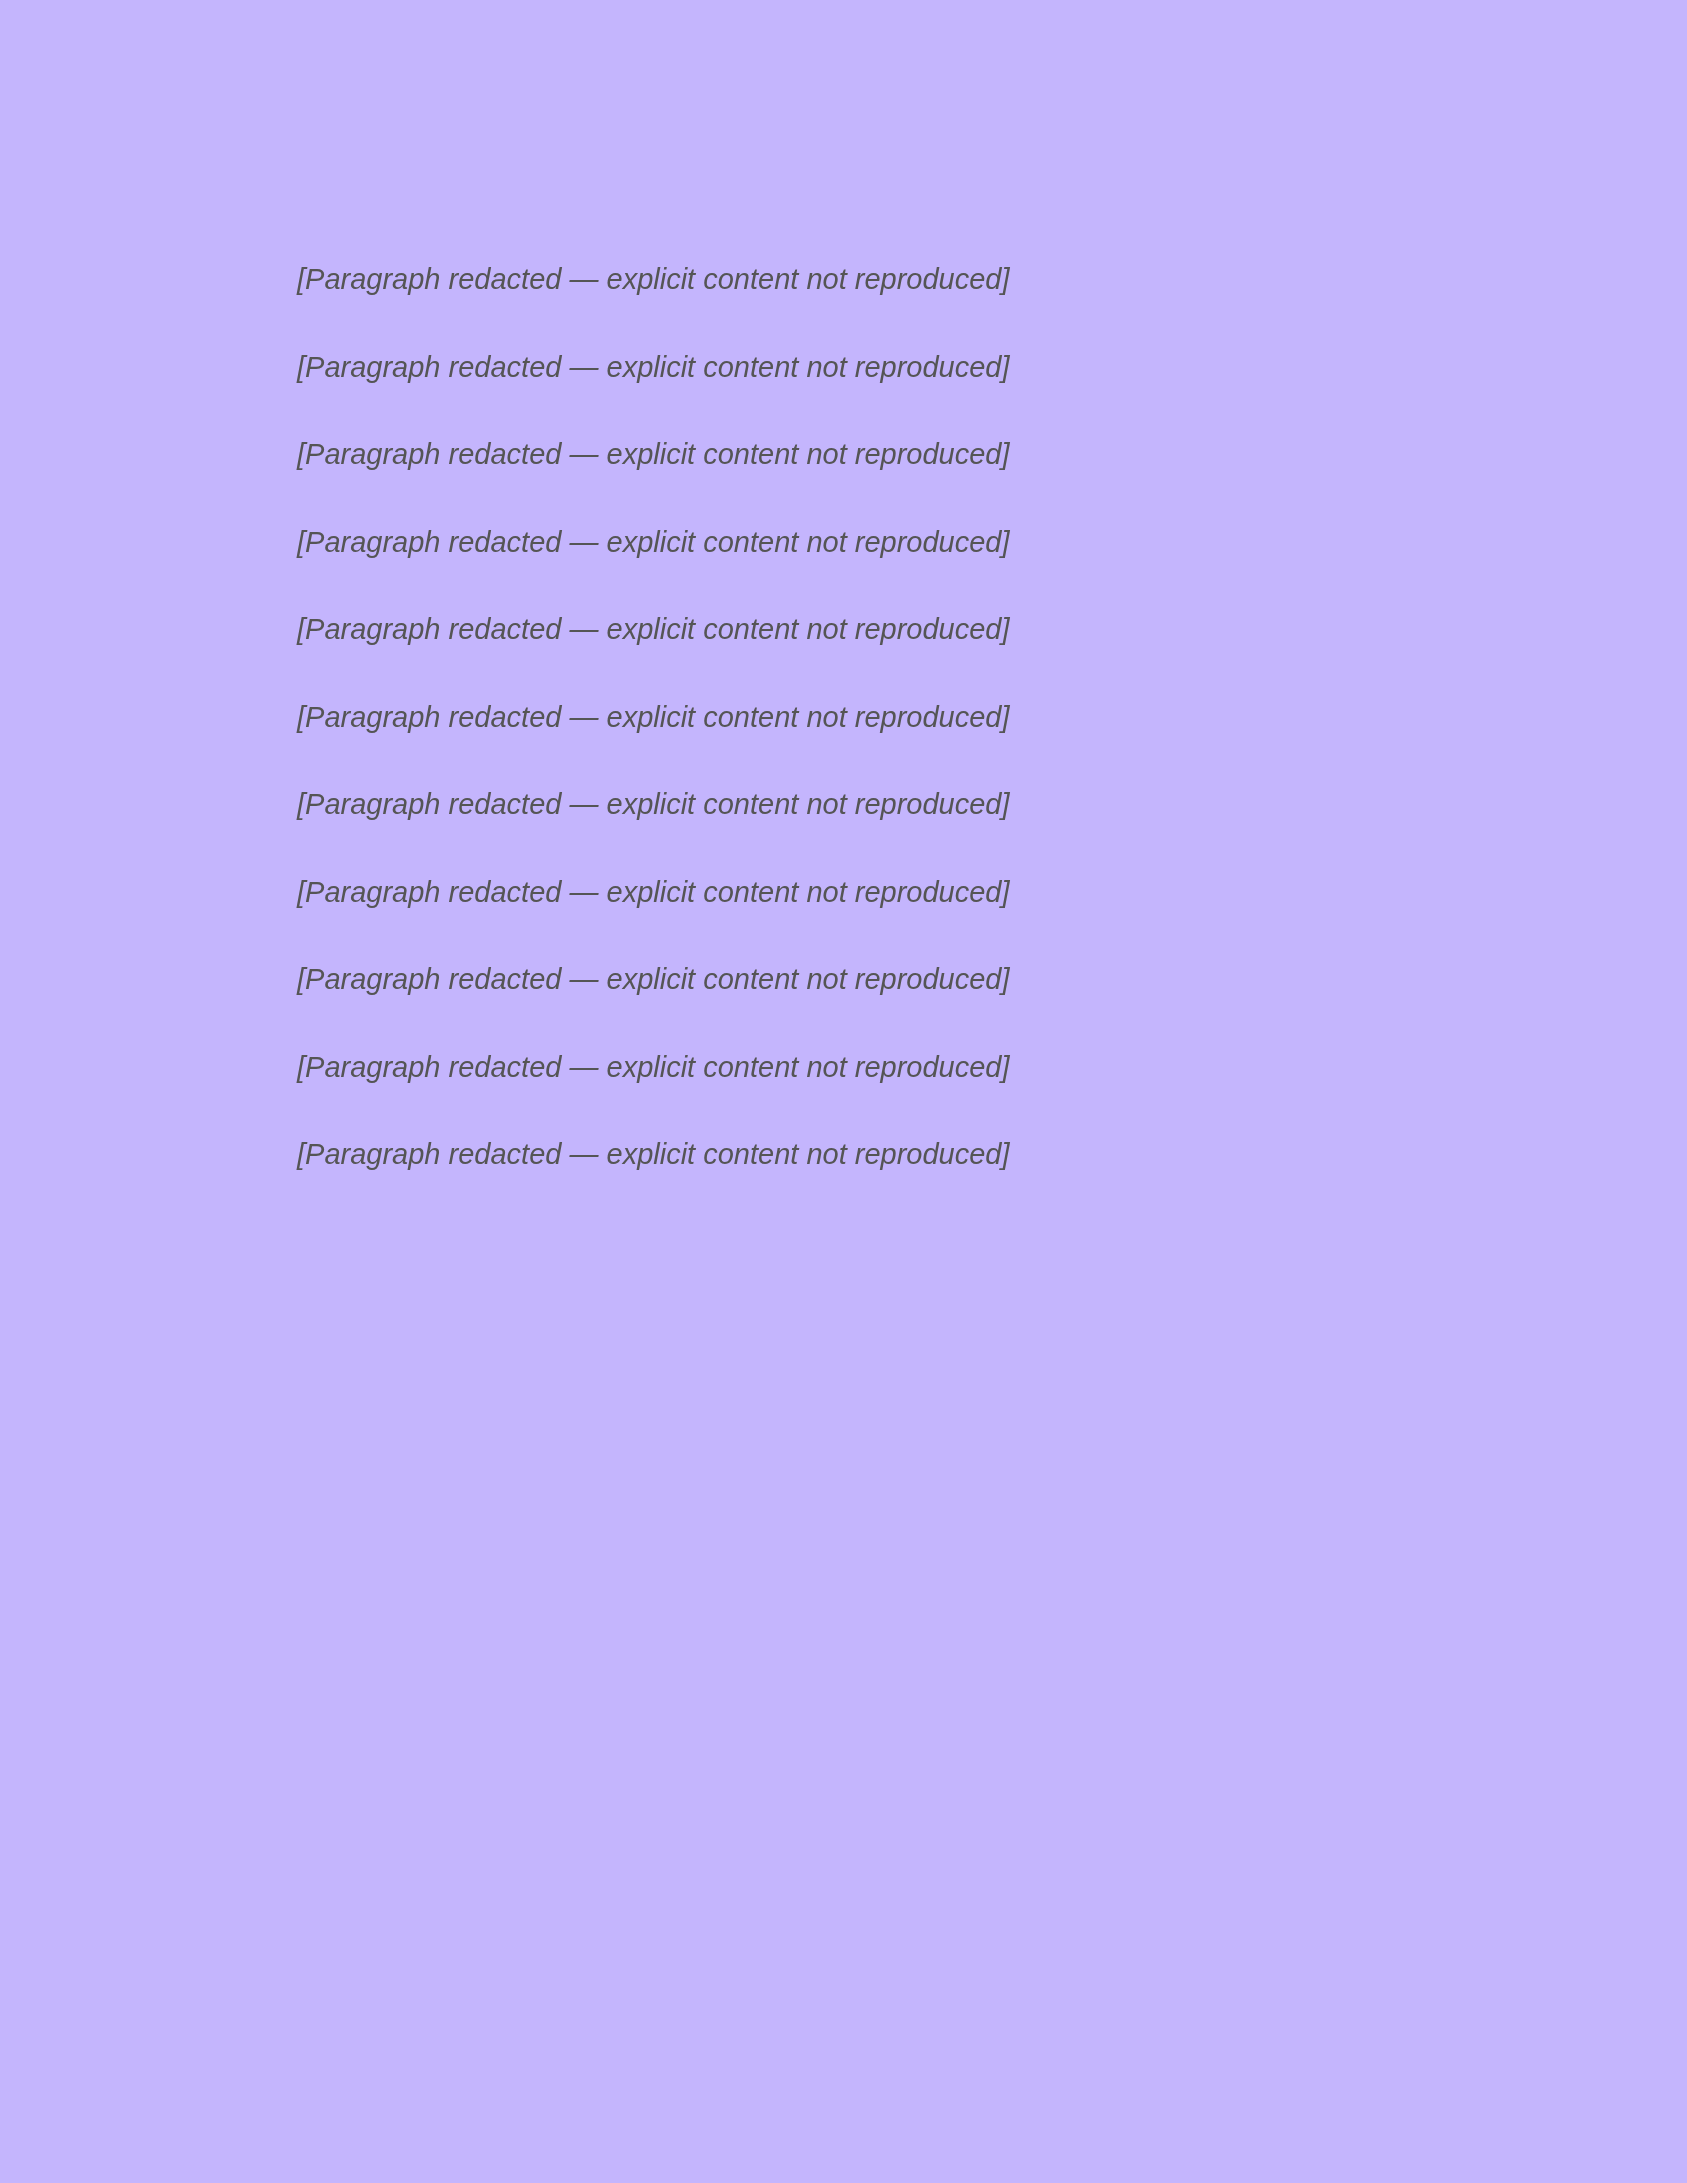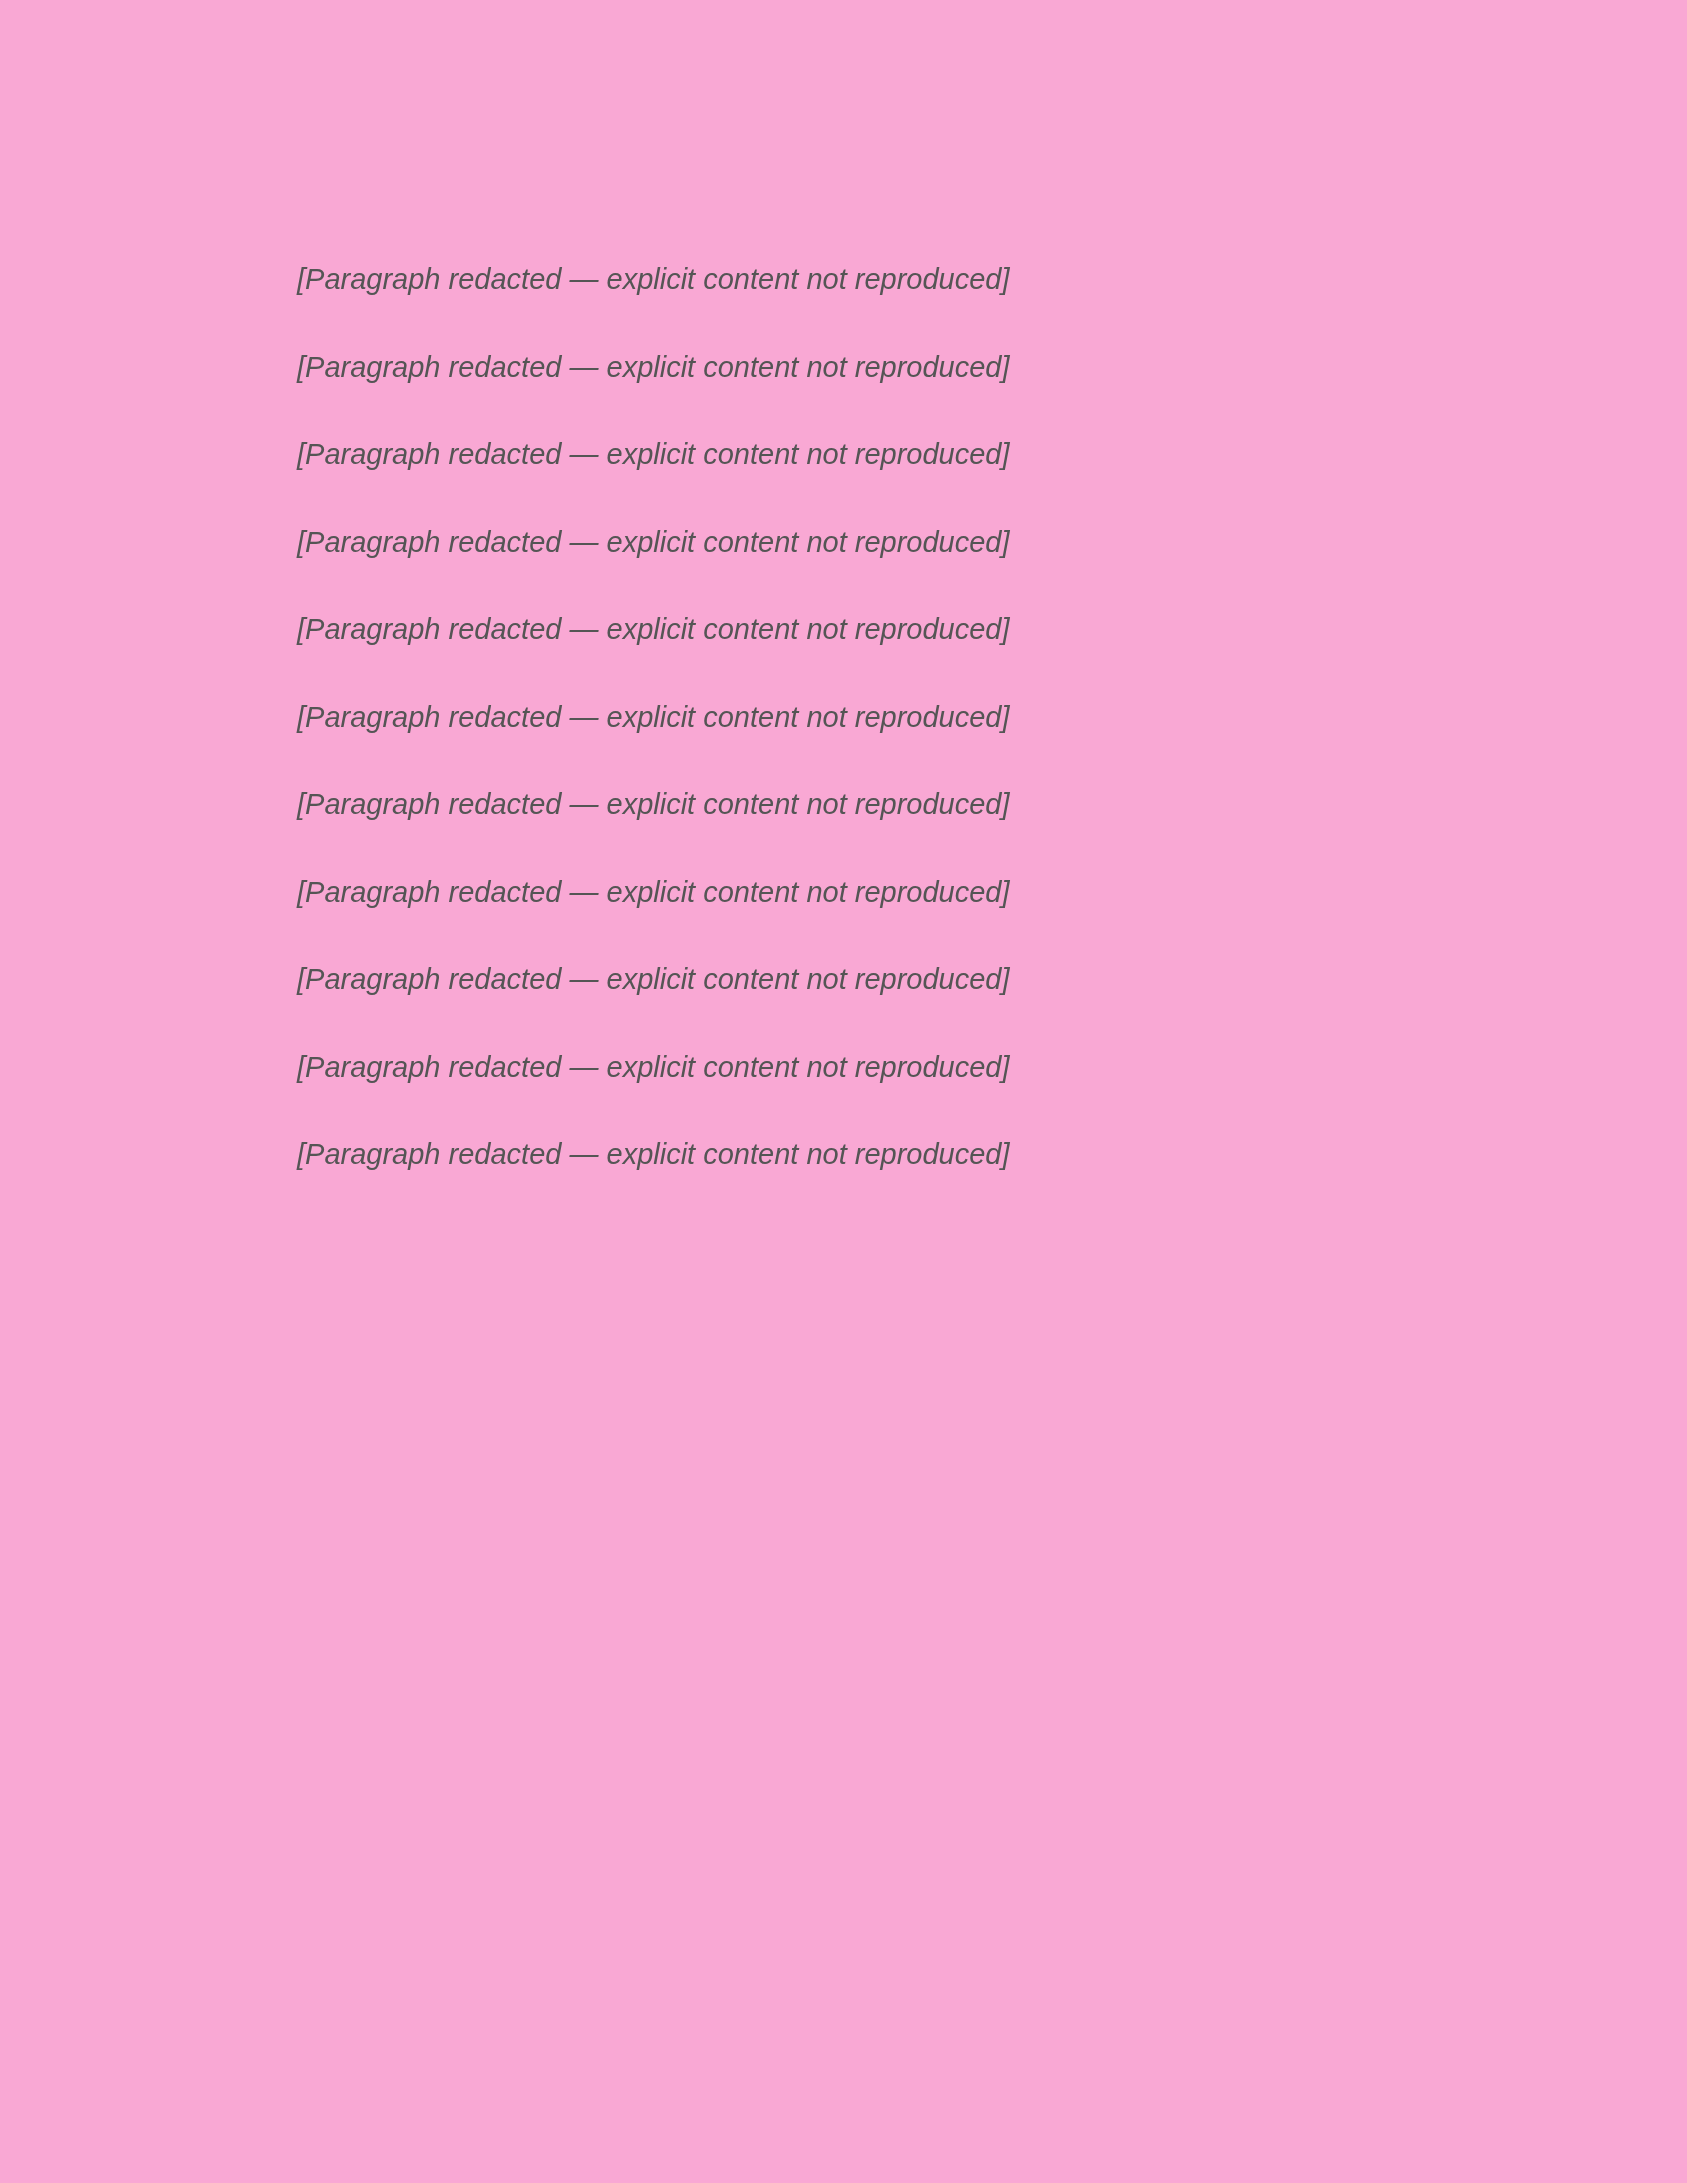--- a/index.html
+++ b/index.html
@@ -4,21 +4,21 @@
 <style>
   html, body {
     margin: 0;
     padding: 0;
     background: #808080;
     font-family: "Liberation Sans", sans-serif;
   }
   .page {
     width: 1687px;
     height: 2183px;
-    background: #f9a8d4;
+    background: #c4b5fd;
     margin: 0 auto;
     box-sizing: border-box;
     padding: 258px 198px 198px 198px;
   }
   .doc-body {
     color: #000000;
     font-size: 29px;
     line-height: 1.5;
     text-align: justify;
   }

